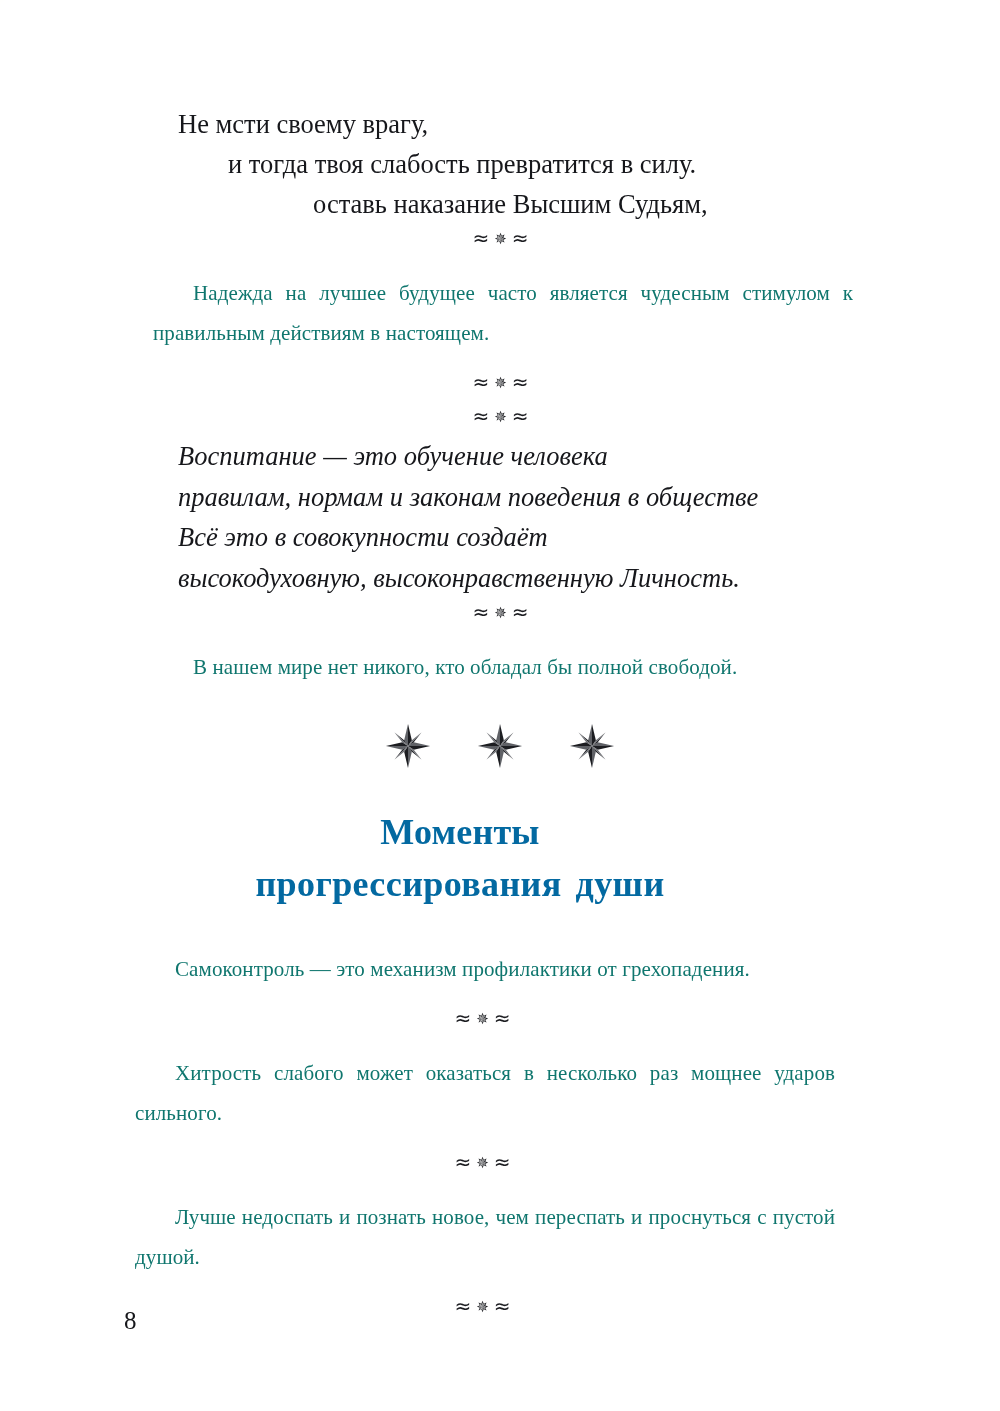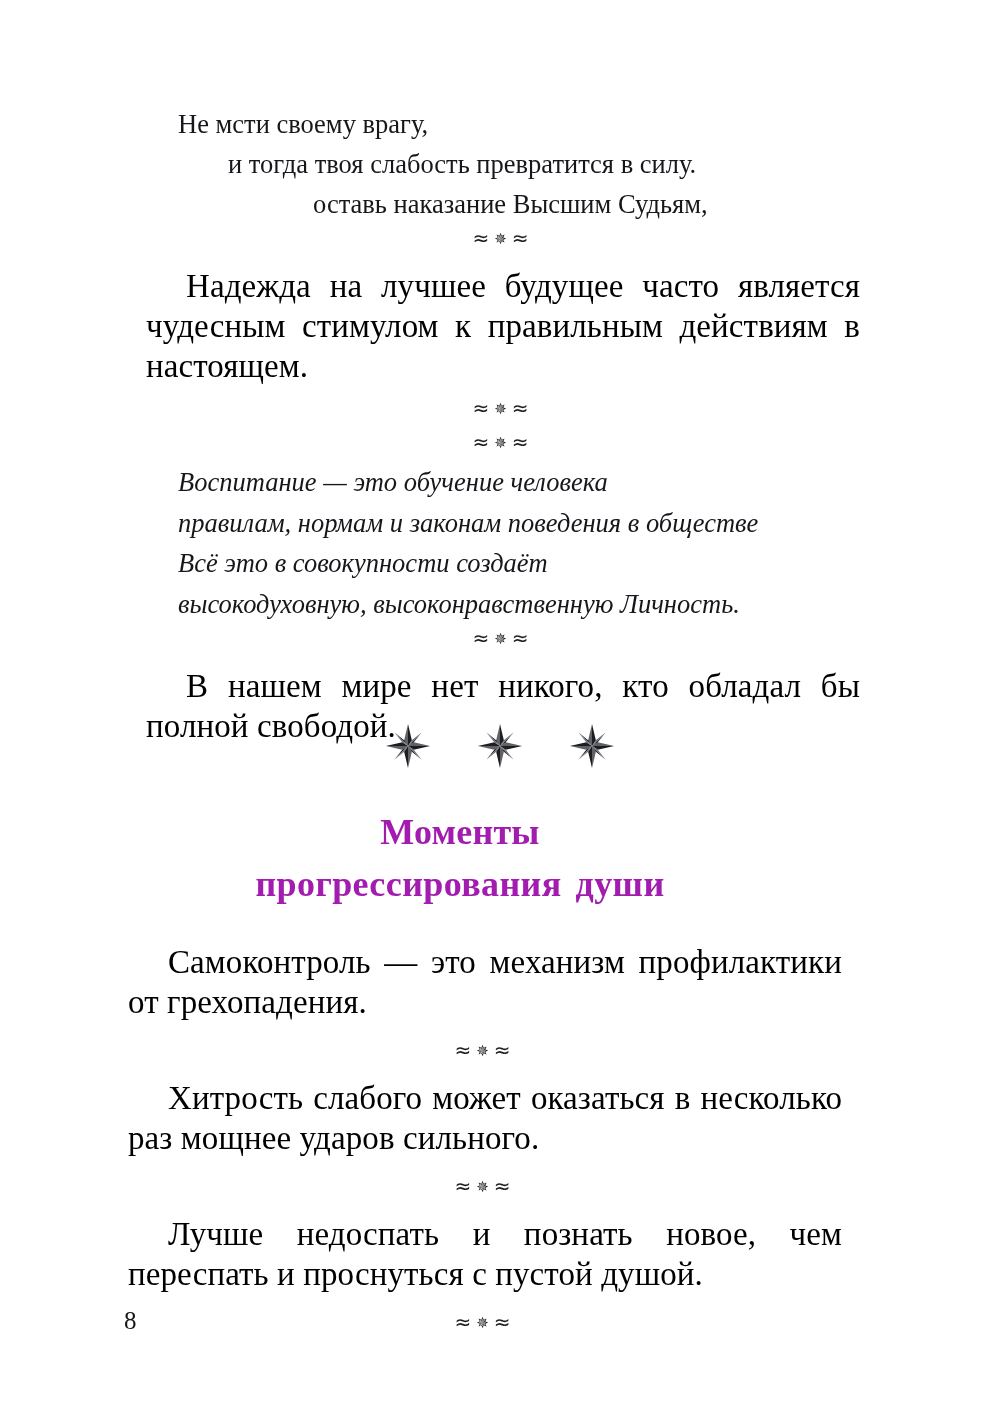--- a/index.html
+++ b/index.html
@@ -28,27 +28,27 @@
 
   
   .column {
     position: absolute;
     left: 138px;
     top: 104px;
     width: 730px;
   }
 
   .para {
-    font-size: 33px;
+    font-size: 21px;
     line-height: 40px;
     text-align: justify;
     text-justify: inter-word;
     letter-spacing: 0.1px;
-    color: #000000;
-    margin: 8px;
+    color: #0f766e;
+    margin: 15px;
   }
   .para.indent {
     text-indent: 40px;
   }
   .para.block {
     text-align: left;
     text-indent: 40px;
   }
 
   
@@ -122,21 +122,21 @@
   
   .heading {
     position: absolute;
     left: 0;
     top: 806px;
     width: 920px;
     text-align: center;
     font-weight: bold;
     font-size: 36px;
     line-height: 52px;
-    color: #a21caf;
+    color: #0369a1;
     letter-spacing: 0.2px;
   }
   .heading .hl2 {
     letter-spacing: 0.4px;
   }
   .heading .gap {
     display: inline-block;
     width: 14px;
   }
 

